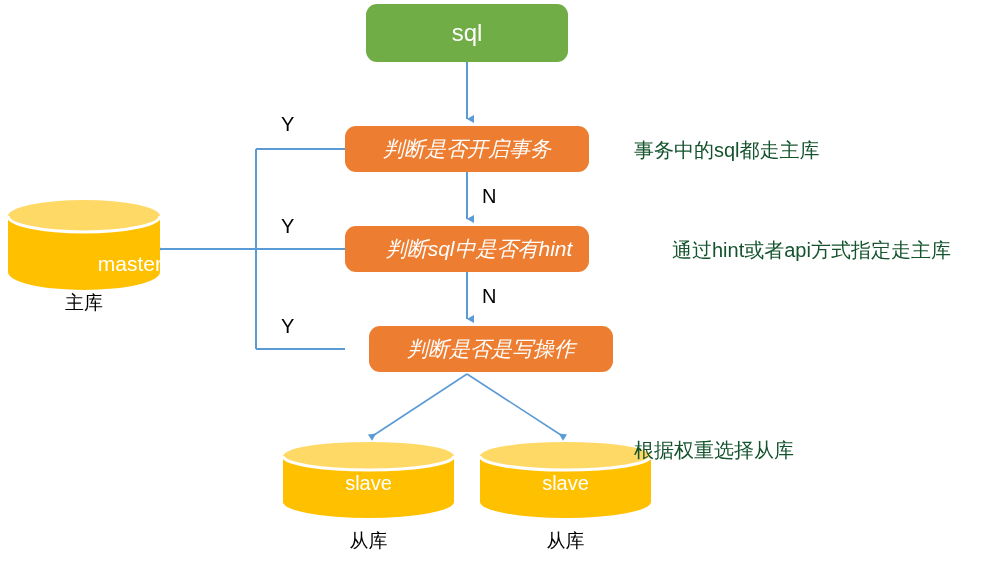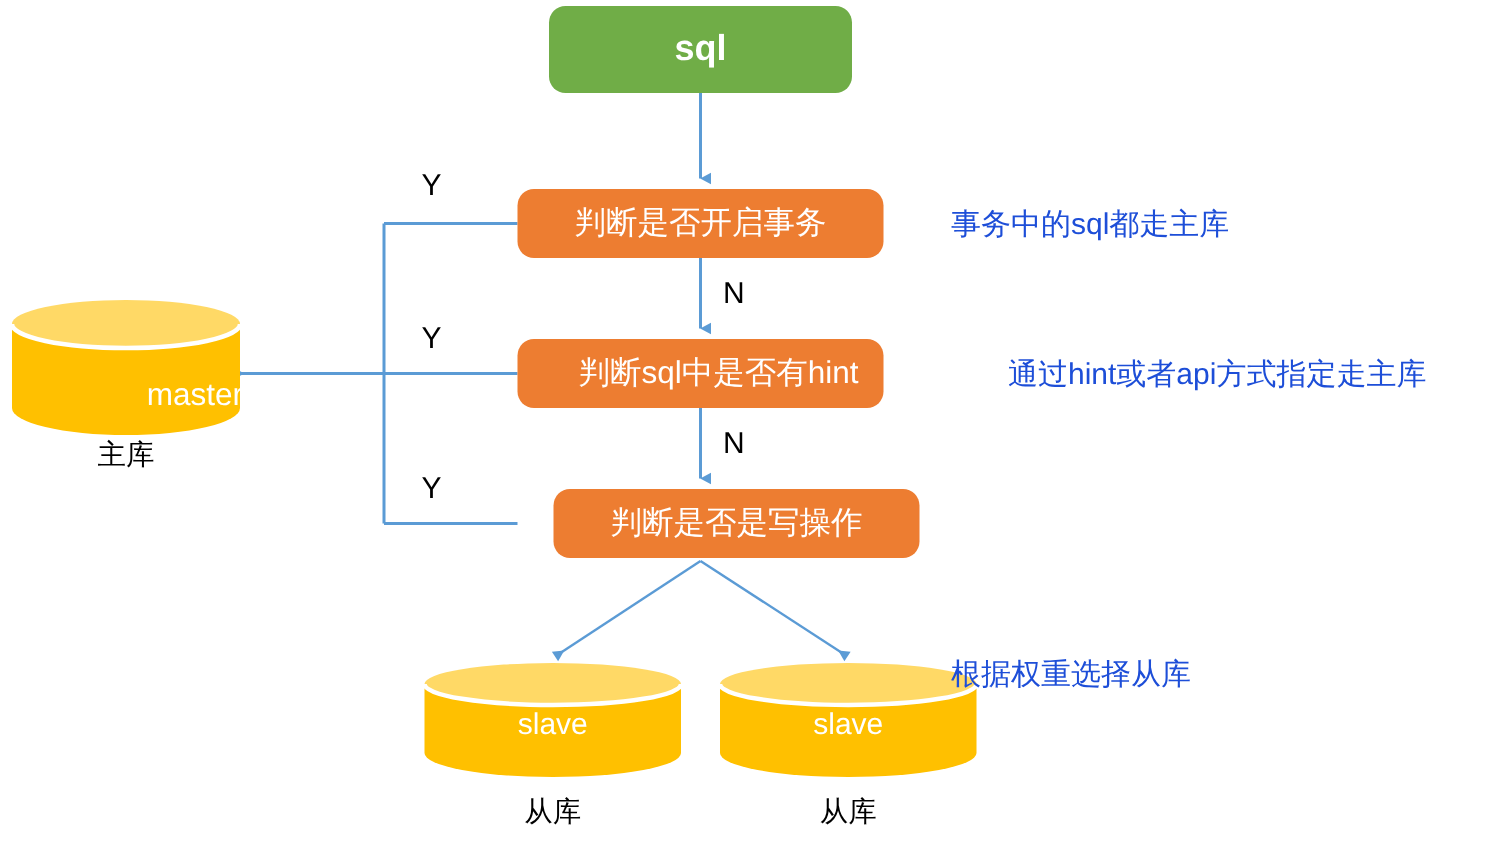--- a/index.html
+++ b/index.html
@@ -36,24 +36,24 @@
     border-radius: 11px;
     display: flex;
     align-items: center;
     justify-content: center;
     color: #ffffff;
     text-align: center;
     line-height: 1.15;
   }
   .node-box.green {
     background: #70ad47;
-    font-weight: bold;
   }
   .node-box.orange {
     background: #ed7d31;
+    font-style: italic;
   }
   .node-label {
     display: block;
     white-space: nowrap;
   }
 
   #node-sql {
     left: 366px;
     top: 4px;
     width: 202px;
@@ -171,21 +171,21 @@
   }
   #label-y1 { left: 281px; top: 114px; }
   #label-y2 { left: 281px; top: 216px; }
   #label-y3 { left: 281px; top: 316px; }
   #label-n1 { left: 482px; top: 186px; }
   #label-n2 { left: 482px; top: 286px; }
 
   
   .annotation {
     position: absolute;
-    color: #1d4ed8;
+    color: #14532d;
     font-size: 20px;
     line-height: 1.45;
     white-space: pre-line;
   }
   #note-txn   { left: 634px; top: 136px; }
   #note-hint  { left: 634px; top: 236px; margin-left: 38px; }
   #note-write { left: 634px; top: 316px; }
   #note-slave { left: 634px; top: 392px; margin-top: 44px; }
 </style>
 </head>

